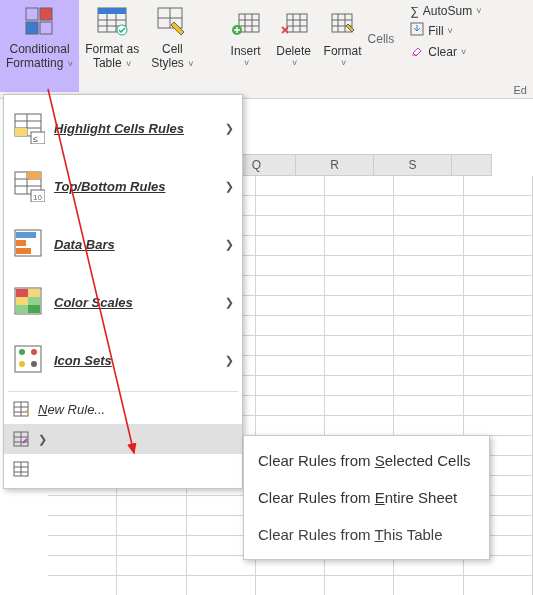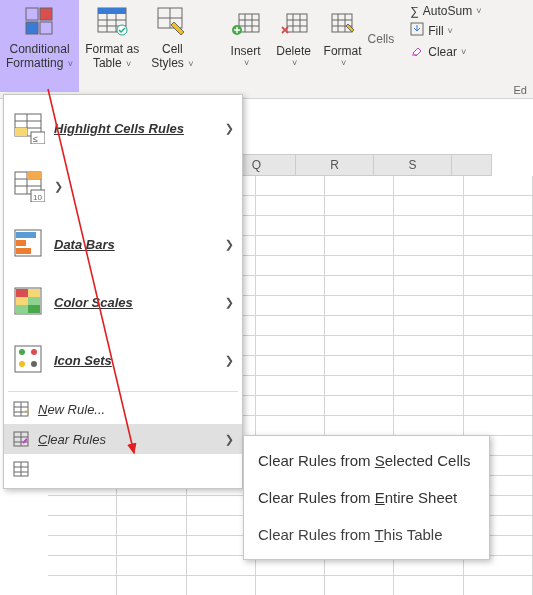--- a/index.html
+++ b/index.html
@@ -404,20 +404,21 @@
         <svg width="32" height="32">
           <rect x="2" y="2" width="26" height="22" fill="none" stroke="#666"></rect>
           <line x1="2" y1="9" x2="28" y2="9" stroke="#666"></line>
           <line x1="2" y1="16" x2="28" y2="16" stroke="#666"></line>
           <line x1="14" y1="2" x2="14" y2="24" stroke="#666"></line>
           <rect x="14" y="2" width="14" height="7" fill="#f4a94f"></rect>
           <rect x="18" y="20" width="14" height="12" fill="#fff" stroke="#666"></rect>
           <text x="20" y="30" font-size="8" fill="#666">10</text>
         </svg>
       </span>
+    <span class="mi-lbl">Top/Bottom Rules</span>
     <span class="mi-arrow">❯</span>
   </div>
   <div class="menu-item">
     <span class="mi-ico">
         <svg width="32" height="32">
           <rect x="2" y="2" width="26" height="26" fill="none" stroke="#666"></rect>
           <rect x="3" y="4" width="20" height="6" fill="#5b9bd5"></rect>
           <rect x="3" y="12" width="10" height="6" fill="#ed7d31"></rect>
           <rect x="3" y="20" width="15" height="6" fill="#ed7d31"></rect>
         </svg>
@@ -469,21 +470,20 @@
   <div class="menu-item small hover">
     <span class="mi-ico">
         <svg width="16" height="16">
           <rect x="1" y="1" width="14" height="14" fill="none" stroke="#666"></rect>
           <line x1="1" y1="6" x2="15" y2="6" stroke="#666"></line>
           <line x1="1" y1="11" x2="15" y2="11" stroke="#666"></line>
           <line x1="8" y1="1" x2="8" y2="15" stroke="#666"></line>
           <path d="M10 12 l4 -4" stroke="#c040c0" stroke-width="2"></path>
         </svg>
       </span>
-    <span class="mi-lbl"><span class="underline-letter">C</span>lear Rules</span>
     <span class="mi-arrow">❯</span>
   </div>
   <div class="menu-item small">
     <span class="mi-ico">
         <svg width="16" height="16">
           <rect x="1" y="1" width="14" height="14" fill="none" stroke="#666"></rect>
           <line x1="1" y1="6" x2="15" y2="6" stroke="#666"></line>
           <line x1="1" y1="11" x2="15" y2="11" stroke="#666"></line>
           <line x1="8" y1="1" x2="8" y2="15" stroke="#666"></line>
         </svg>

